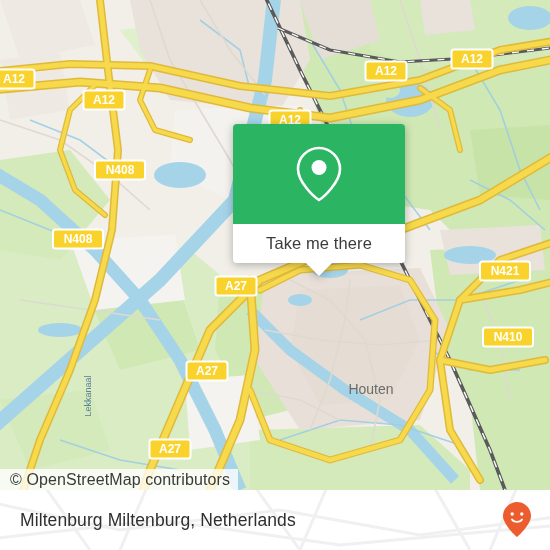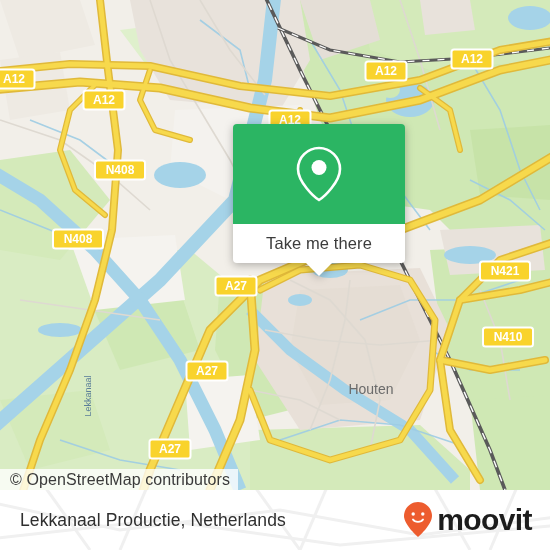--- a/index.html
+++ b/index.html
@@ -377,26 +377,25 @@
         <path d="M40,-10 L90,60"></path>
         <path d="M150,-10 L120,60"></path>
         <path d="M250,-10 L300,60"></path>
         <path d="M330,-10 L300,60"></path>
         <path d="M430,-10 L470,60"></path>
         <path d="M520,-10 L490,60"></path>
         <path d="M-20,50 L160,30 L340,55 L560,35"></path>
       </g>
     </svg>
     <div id="footer-inner">
-      <div id="footer-title">Lekkanaal Productie, Netherlands</div>
+      <div id="footer-title">Miltenburg Miltenburg, Netherlands</div>
       <div id="brand">
         <svg width="30" height="38" viewBox="0 0 30 38">
           <path d="M15 1 C7.3 1 1 7.3 1 15 C1 24 15 36 15 36 C15 36 29 24 29 15 C29 7.3 22.7 1 15 1 Z" fill="#ed5c2e"></path>
           <circle cx="10.2" cy="13" r="1.7" fill="#ffffff"></circle>
           <circle cx="19.8" cy="13" r="1.7" fill="#ffffff"></circle>
           <path d="M10 18.5 C12 21.6 18 21.6 20 18.5" stroke="#ffffff" stroke-width="1.9" fill="none" stroke-linecap="round"></path>
         </svg>
-        <span id="brand-name">moovit</span>
       </div>
     </div>
   </div>
 
 </div>
 
 </body></html>

